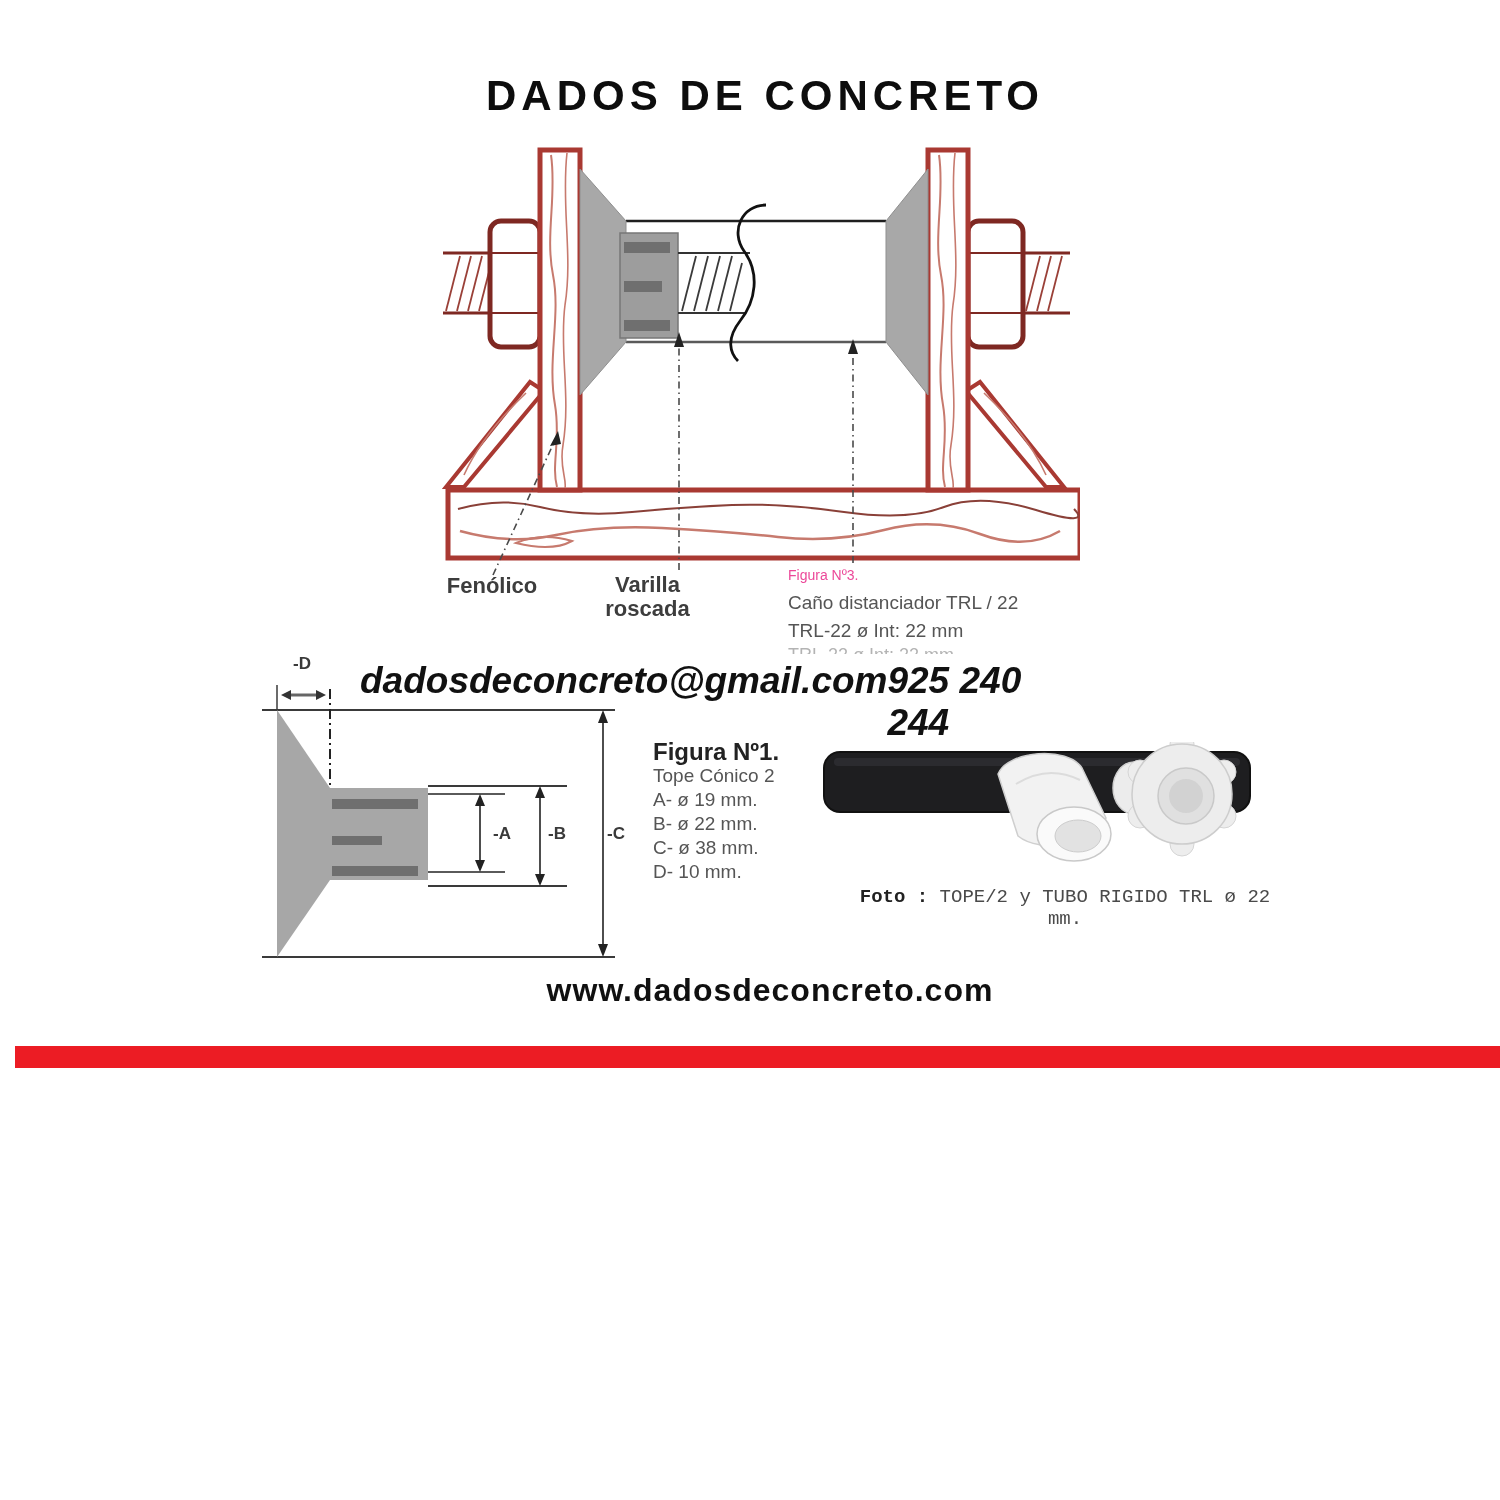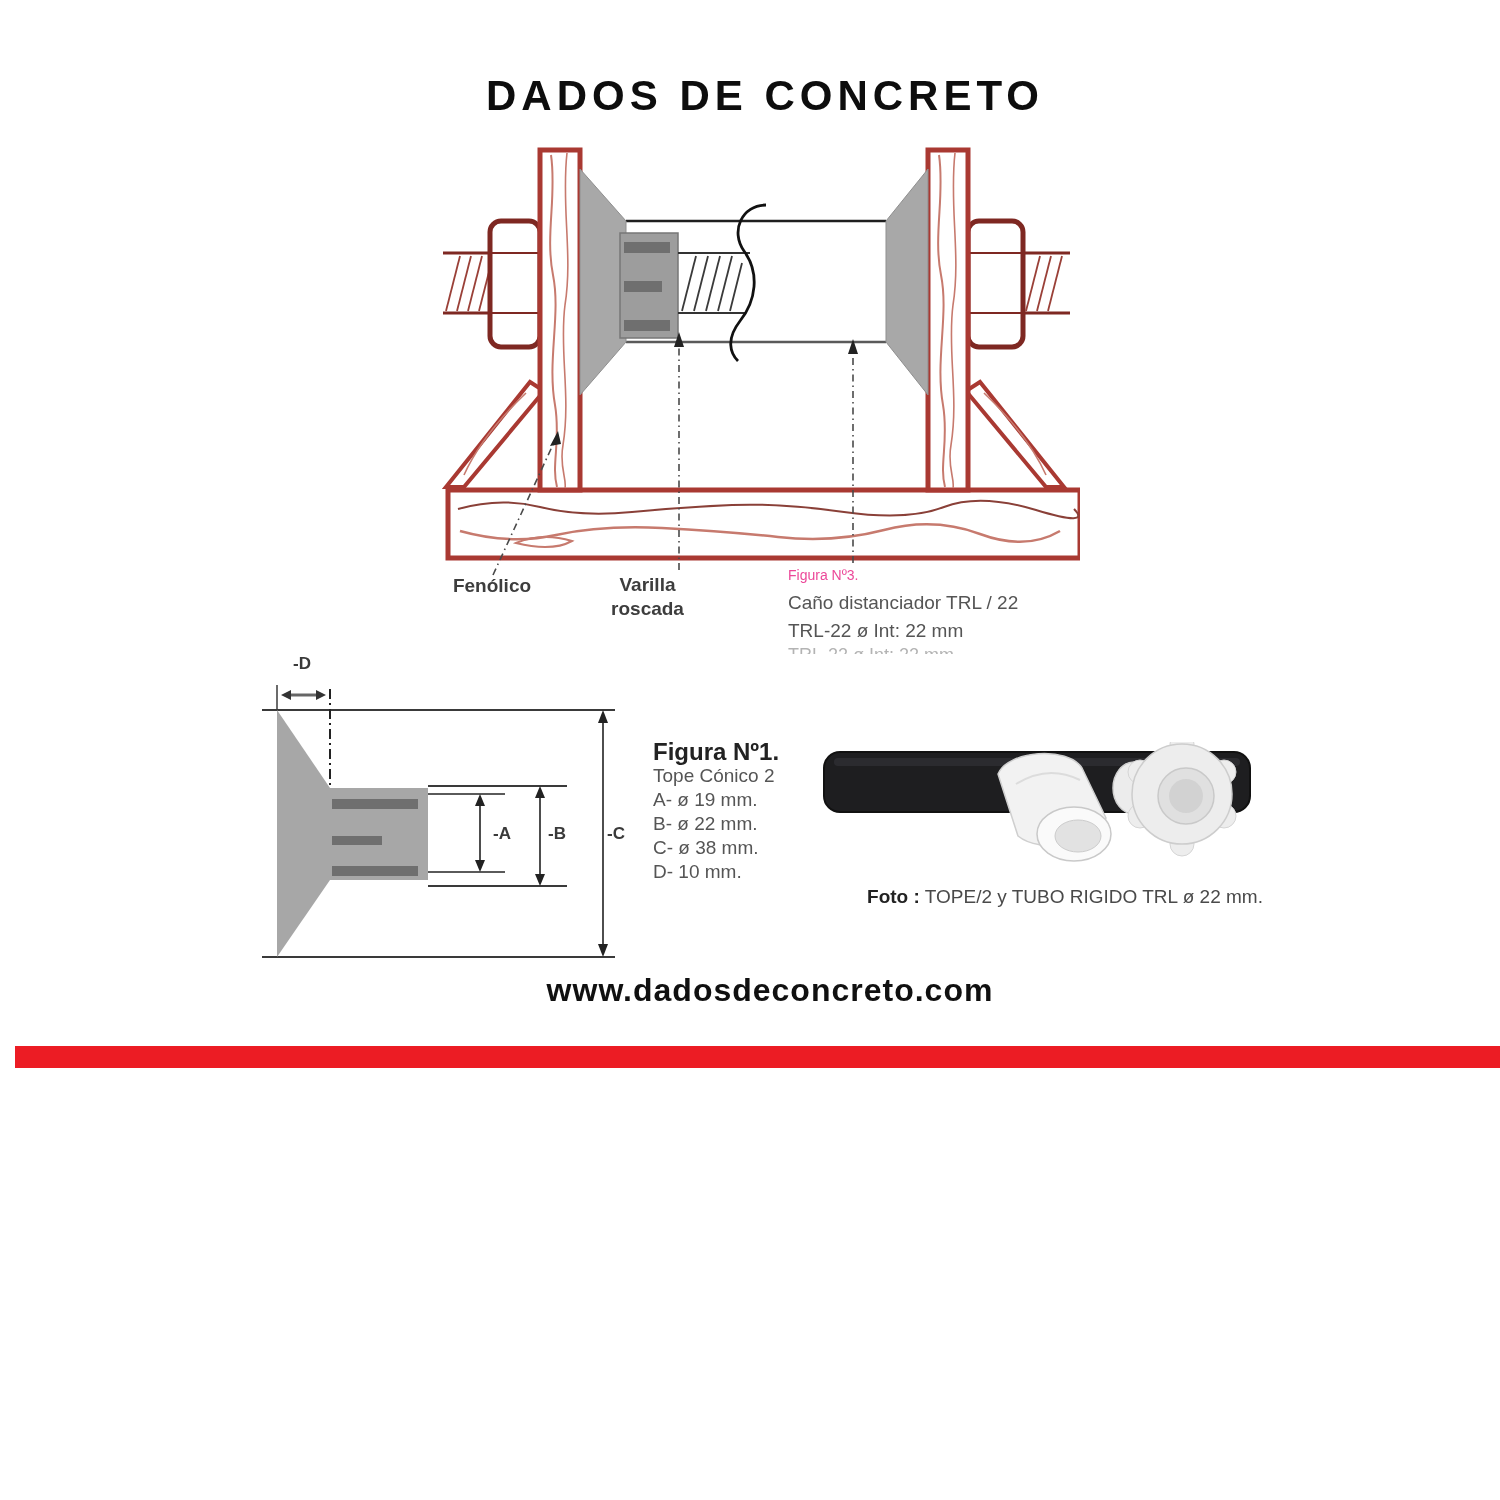--- a/index.html
+++ b/index.html
@@ -5,33 +5,33 @@
   html,body{margin:0;padding:0;background:#ffffff;}
   #page{
     position:relative;width:1500px;height:1500px;background:#ffffff;overflow:hidden;
     font-family:"Liberation Sans", sans-serif;color:#1a1a1a;margin-left:15px;
   }
   .abs{position:absolute;}
   .page-title{
     left:0;top:72px;width:1500px;text-align:center;
     font-size:42px;font-weight:800;letter-spacing:5px;color:#0d0d0d;
   }
-  .diagram-label{font-size:19px;font-weight:bold;color:#3d3d3d;line-height:24px;text-align:center;}
+  .diagram-label{font-size:22px;font-weight:bold;color:#3d3d3d;line-height:24px;text-align:center;}
   .fig-caption{font-size:19px;color:#555;line-height:28px;}
   .fig-caption .cap-title{font-size:14px;font-weight:normal;color:#ec4899;}
   .fig1-caption{font-size:19px;color:#555;line-height:24px;}
   .fig1-caption .cap-title{font-size:24px;font-weight:bold;color:#222;}
   .clipped-line{height:9px;overflow:hidden;color:#9a9a9a;font-size:18px;line-height:20px;opacity:.75;}
   .contact-row{
     left:345px;top:660px;width:697px;display:flex;justify-content:space-between;align-items:baseline;
     font-style:italic;font-weight:bold;font-size:37px;color:#111;
   }
   .dim-label{font-size:17px;font-weight:bold;color:#3a3a3a;}
   .photo-caption{
-    left:840px;top:886px;width:420px;text-align:center;font-size:19px;color:#4a4a4a;
+    left:840px;top:886px;width:420px;text-align:center;font-size:19px;color:#4a4a4a;font-family:Liberation Mono, monospace;
   }
   .photo-caption .cap-bold{font-weight:bold;color:#222;}
   .website-line{
     left:0;top:972px;width:1510px;text-align:center;
     font-size:32px;font-weight:bold;color:#101010;letter-spacing:1px;
   }
   .red-bar{left:0;top:1046px;width:1500px;height:22px;}
   .product-heading{
     left:0;top:1152px;width:1500px;text-align:center;
     font-size:62px;font-weight:800;color:#0b0b0b;letter-spacing:0px;
@@ -118,20 +118,24 @@
     <div>Varilla</div>
     <div>roscada</div>
   </div>
   <div class="abs fig-caption" style="left:773px;top:561px;width:300px;">
     <div class="cap-title">Figura Nº3.</div>
     <div>Caño distanciador TRL / 22</div>
     <div>TRL-22 ø Int: 22 mm</div>
     <div class="clipped-line">TRL-22 ø Int: 22 mm</div>
   </div>
 
+  <div class="abs contact-row">
+    <span>dadosdeconcreto@gmail.com</span>
+    <span>925 240 244</span>
+  </div>
 
   <div class="abs" style="left:240px;top:645px;width:380px;height:330px;">
     <svg width="380" height="330" viewBox="0 0 380 330">
       <line x1="7" y1="65" x2="360" y2="65" stroke="#3a3a3a" stroke-width="2"></line>
       <line x1="7" y1="312" x2="360" y2="312" stroke="#3a3a3a" stroke-width="2"></line>
       <line x1="22" y1="40" x2="22" y2="65" stroke="#3a3a3a" stroke-width="1.5"></line>
 
       <line x1="33" y1="50" x2="64" y2="50" stroke="#666666" stroke-width="3"></line>
       <polygon points="26,50 36,45 36,55" fill="#333333"></polygon>
       <polygon points="71,50 61,45 61,55" fill="#333333"></polygon>

